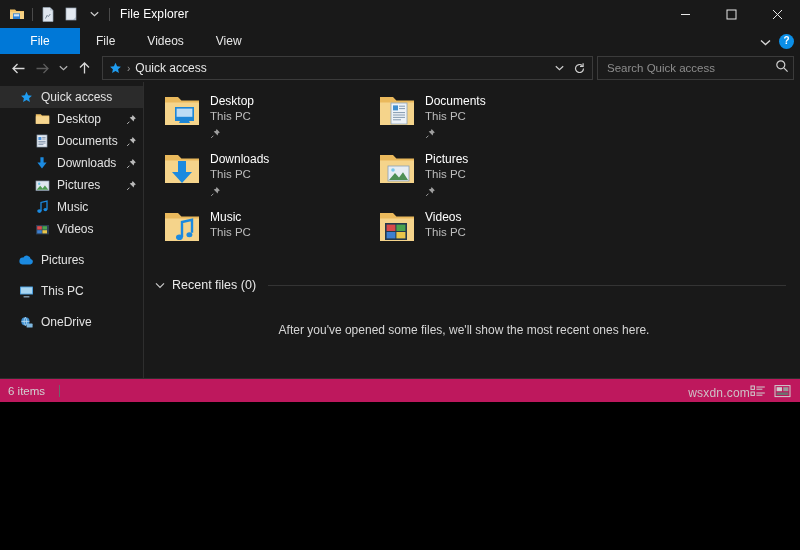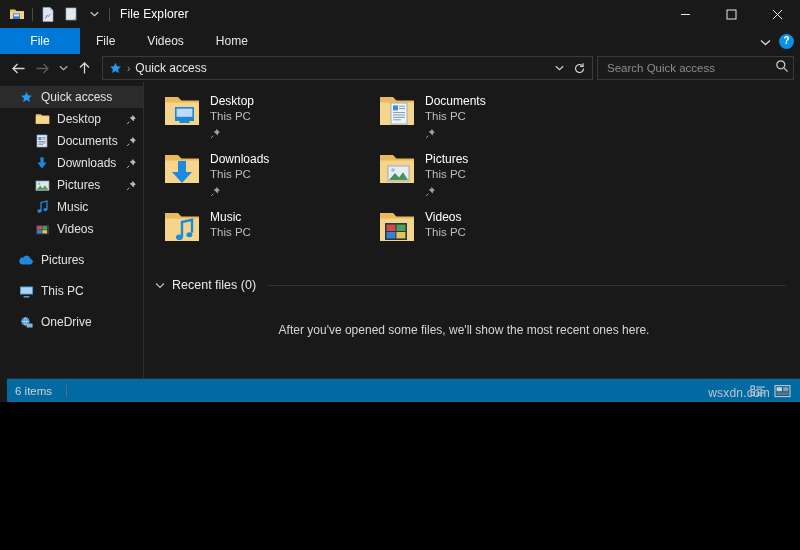--- a/index.html
+++ b/index.html
@@ -281,27 +281,26 @@
     color: #d6d6d6;
     font-size: 12px;
     margin-top: 26px;
     padding-right: 16px;
   }
 
   
   .statusbar {
     height: 23px;
     flex: 0 0 23px;
-    background: #0369a1;
+    background: #be185d;
     border-top: 1px solid #2e2e2e;
     display: flex;
     align-items: center;
     padding: 0 8px;
     position: relative;
-    margin-left: 7px;
   }
   .status-text {
     color: #d2d2d2;
     font-size: 11.5px;
   }
   .status-sep {
     width: 1px; height: 12px;
     background: #6a6a6a;
     margin-left: 14px;
   }
@@ -310,21 +309,21 @@
     display: flex;
     align-items: center;
     gap: 6px;
   }
   .view-btn {
     width: 19px; height: 17px;
     display: flex; align-items: center; justify-content: center;
   }
   .watermark {
     position: absolute;
-    right: 30px;
+    right: 50px;
     bottom: 2px;
     color: #cfcfcf;
     font-size: 12px;
     letter-spacing: .2px;
     opacity: .92;
     pointer-events: none;
   }
 </style>
 </head>
 <body>
@@ -380,21 +379,21 @@
             <path d="M1 1l9 9M10 1l-9 9" stroke="#e8e8e8" stroke-width="1"></path>
           </svg>
       </div>
     </div>
   </div>
 
   <div class="ribbon">
     <div class="tab file">File</div>
     <div class="tab">File</div>
     <div class="tab">Videos</div>
-    <div class="tab">Home</div>
+    <div class="tab">View</div>
     <div class="ribbon-right">
       <div>
         <svg width="11" height="7" viewBox="0 0 11 7">
             <path d="M1 1.4l4.5 4.2L10 1.4" stroke="#d8d8d8" stroke-width="1.3" fill="none"></path>
           </svg>
       </div>
       <div class="help-circle">?</div>
     </div>
   </div>
 

